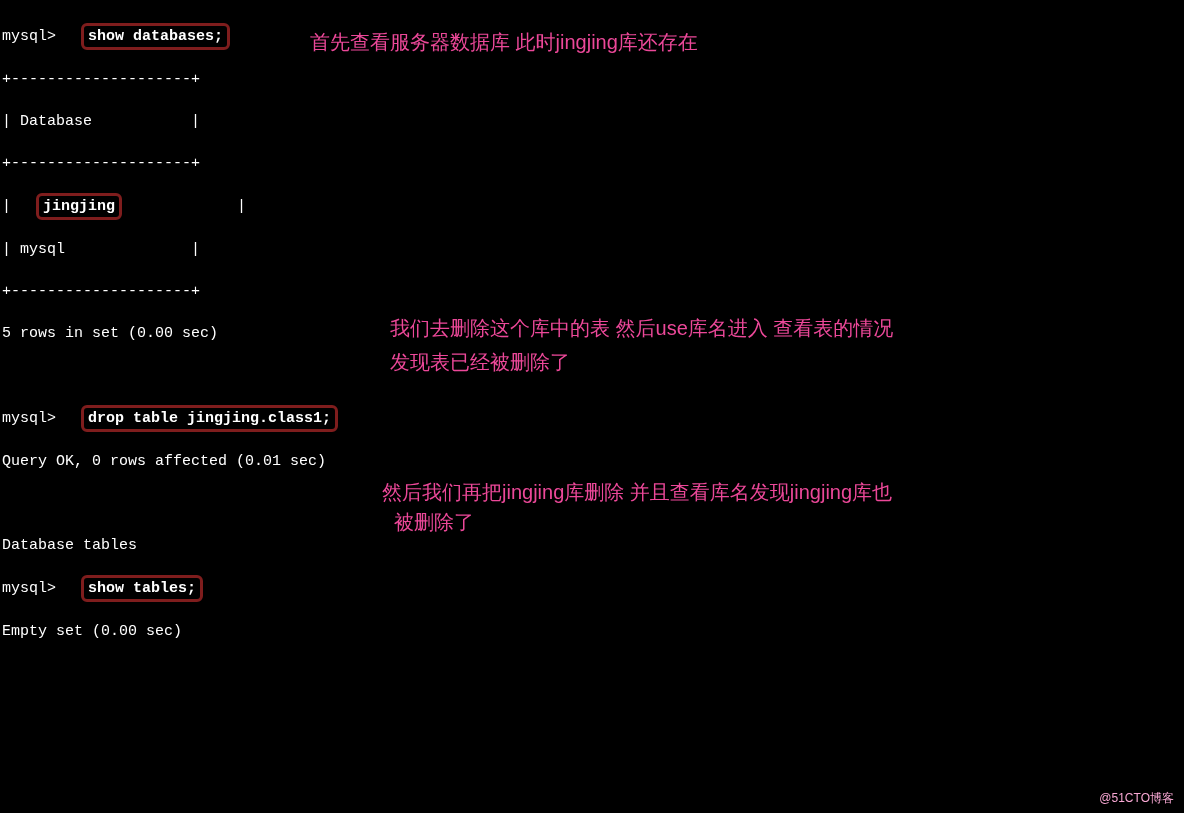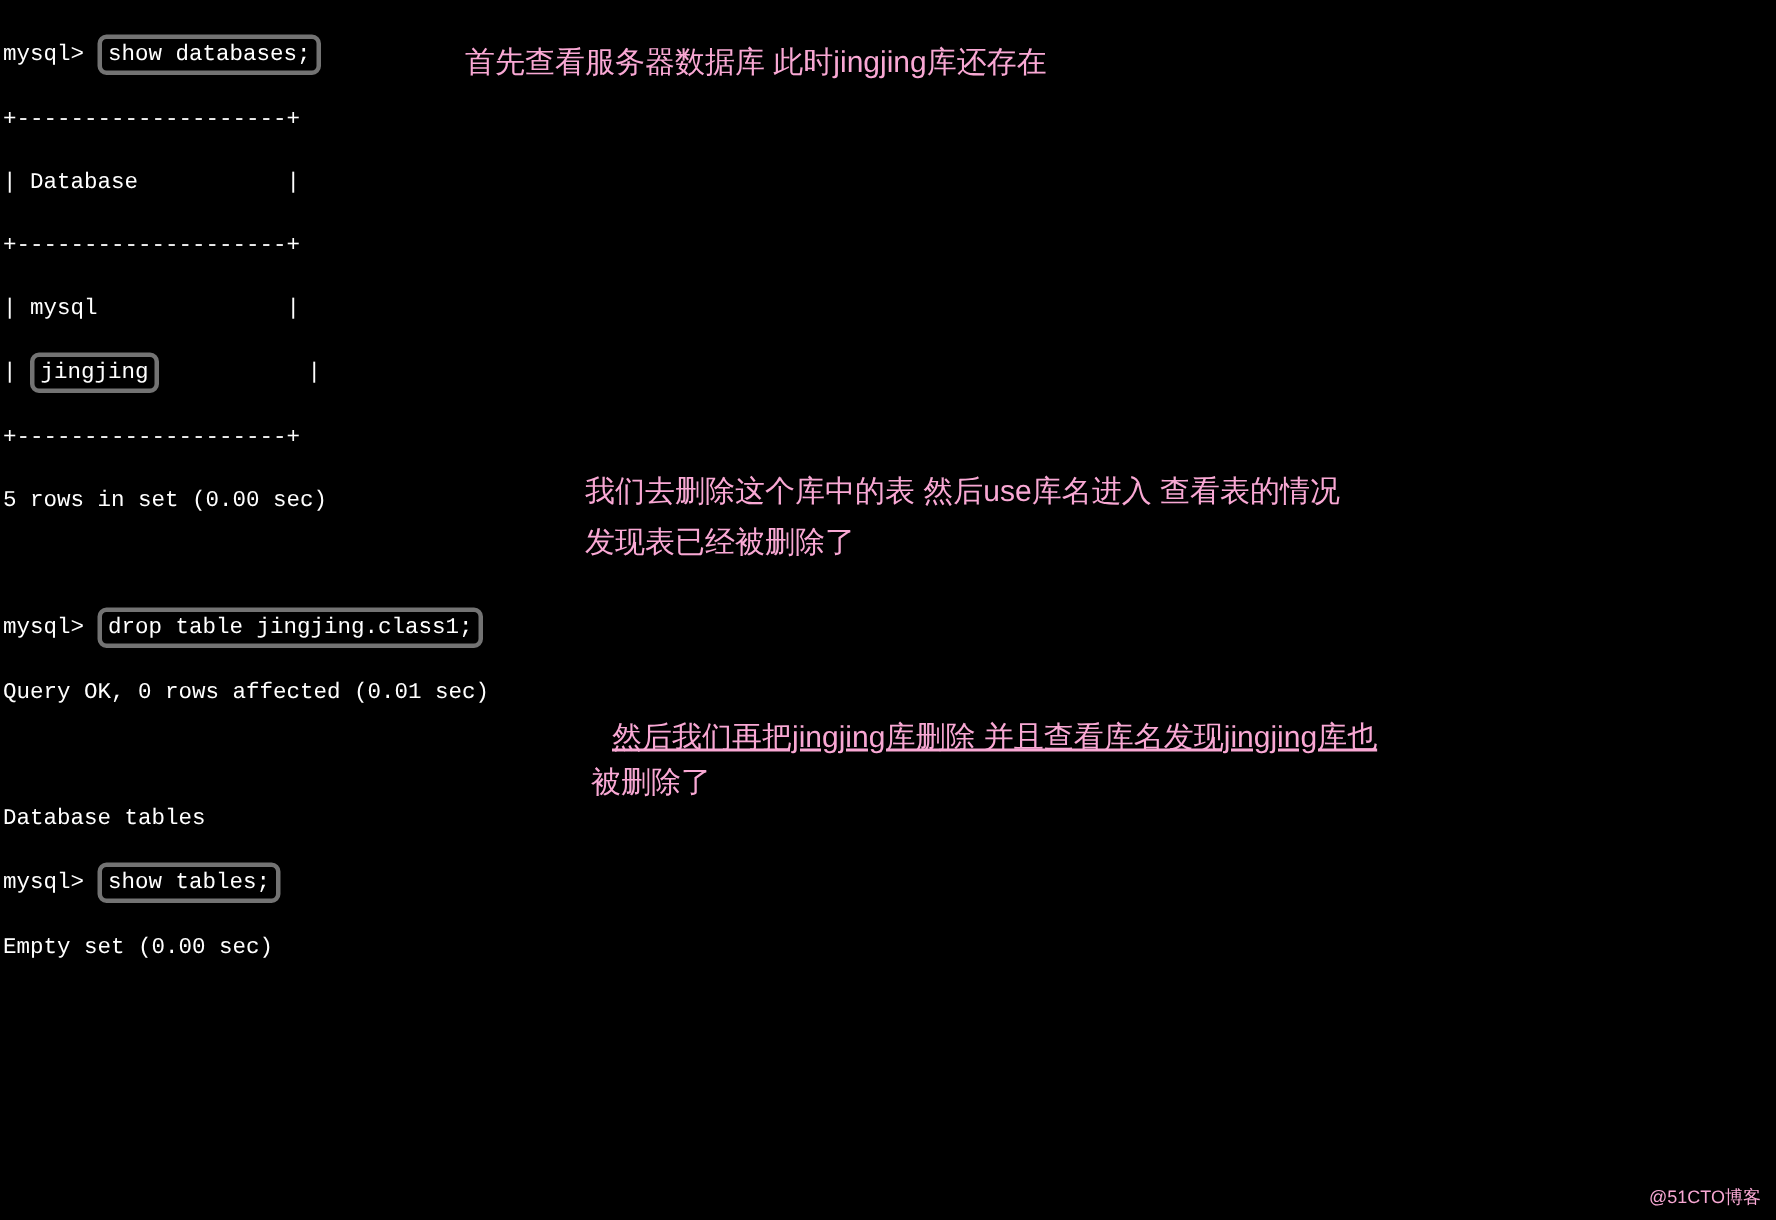--- a/index.html
+++ b/index.html
@@ -14,29 +14,30 @@
   overflow: hidden;
   position: relative;
   padding: 4px 2px;
 }
 .terminal {
   white-space: pre;
   position: relative;
 }
 .line { display: block; min-height: 21px; position: relative; }
 .box-red {
-  border: 3px solid #737373;
+  border: 3px solid #7f1d1d;
   border-radius: 6px;
   padding: 0 4px;
   display: inline-block;
-  margin: -2px 0;
+  margin: -2px 16px;
+  font-weight: bold;
 }
 .anno {
   position: absolute;
-  color: #f9a8d4;
+  color: #ec4899;
   font-family: "Microsoft YaHei", "SimHei", sans-serif;
   font-size: 20px;
   white-space: normal;
   line-height: 1.4;
 }
 .watermark {
   position: absolute;
   right: 10px;
   bottom: 6px;
   color: #f9a8d4;
@@ -45,22 +46,22 @@
 }
 </style>
 </head>
 <body>
 
 <div class="terminal">
 <span class="line"><span>mysql&gt; </span><span class="box-red">show databases;</span></span>
 <span class="line">+--------------------+</span>
 <span class="line">| Database           |</span>
 <span class="line">+--------------------+</span>
+<span class="line"><span>| </span><span class="box-red">jingjing</span><span>           |</span></span>
 <span class="line">| mysql              |</span>
-<span class="line"><span>| </span><span class="box-red">jingjing</span><span>           |</span></span>
 <span class="line">+--------------------+</span>
 <span class="line">5 rows in set (0.00 sec)</span>
 <span class="line"></span>
 <span class="line"><span>mysql&gt; </span><span class="box-red">drop table jingjing.class1;</span></span>
 <span class="line">Query OK, 0 rows affected (0.01 sec)</span>
 <span class="line"></span>
 <span class="line">Database tables</span>
 <span class="line"><span>mysql&gt; </span><span class="box-red">show tables;</span></span>
 <span class="line">Empty set (0.00 sec)</span>
 
@@ -76,16 +77,16 @@
 
 
 
 
 
 </div>
 
 <div class="anno" style="left:310px; top:28px;">首先查看服务器数据库 此时jingjing库还存在</div>
 <div class="anno" style="left:390px; top:314px;">我们去删除这个库中的表  然后use库名进入 查看表的情况</div>
 <div class="anno" style="left:390px; top:348px;">发现表已经被删除了</div>
-<div class="anno" style="left:408px; top:478px;text-decoration:underline;">然后我们再把jingjing库删除 并且查看库名发现jingjing库也</div>
+<div class="anno" style="left:382px; top:478px;">然后我们再把jingjing库删除 并且查看库名发现jingjing库也</div>
 <div class="anno" style="left:394px; top:508px;text-align:center;">被删除了</div>
 
 <div class="watermark">@51CTO博客</div>
 
 </body></html>

